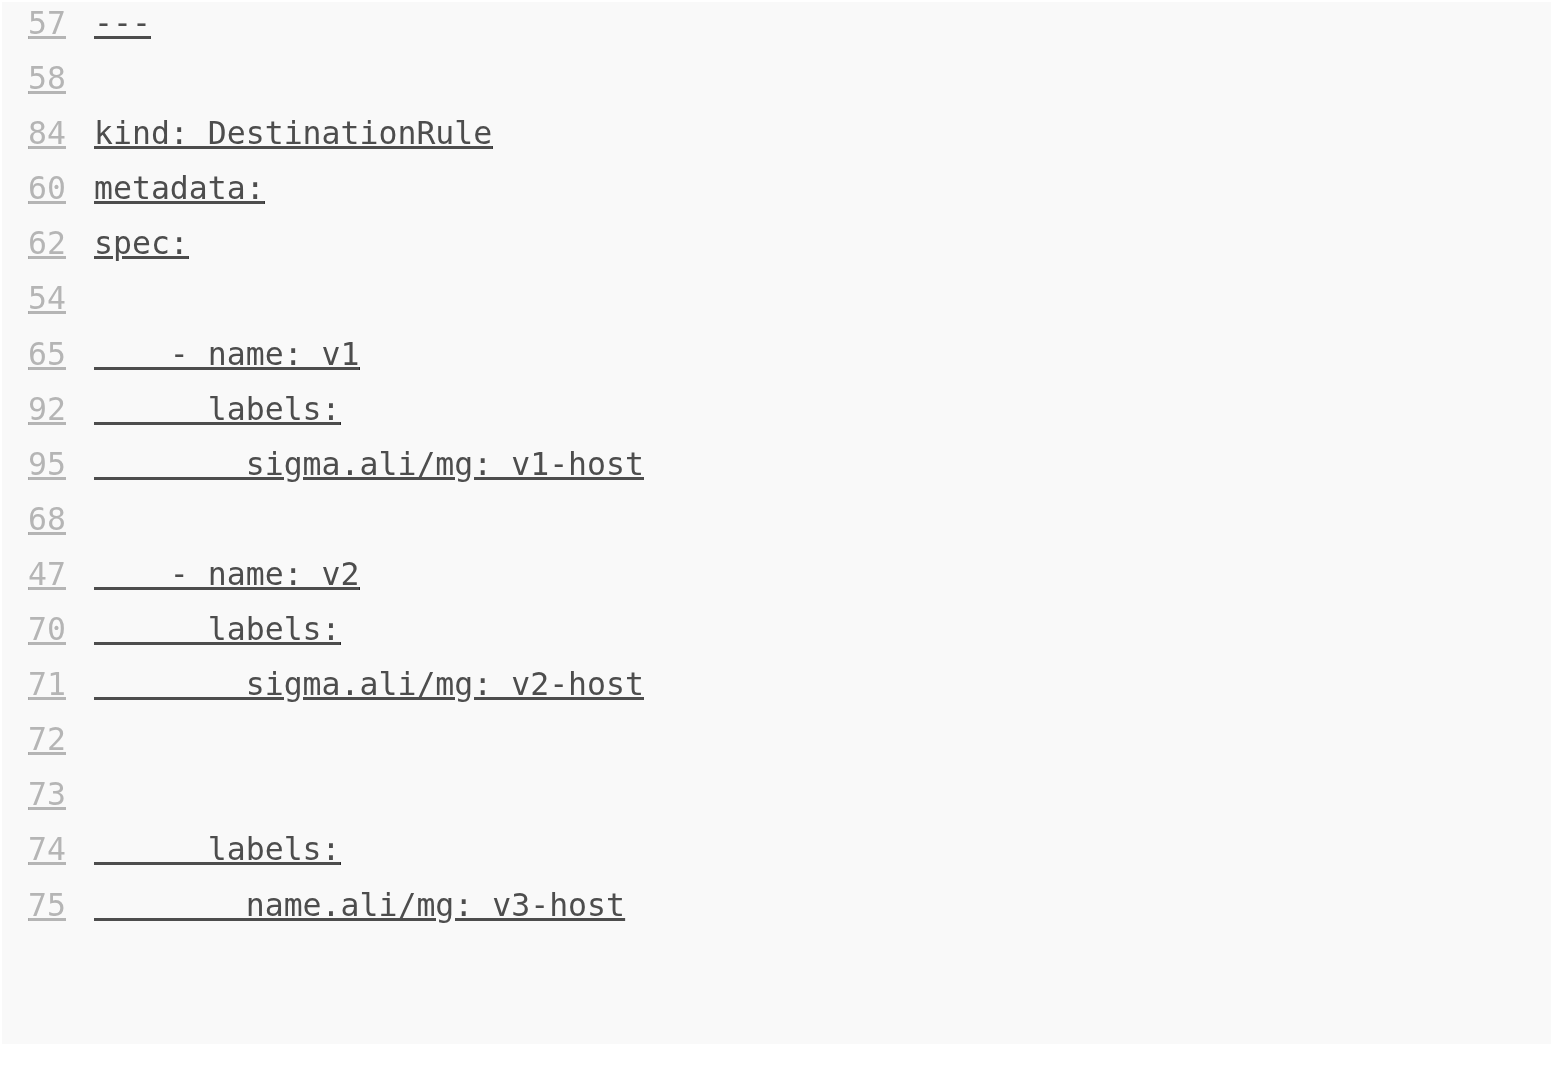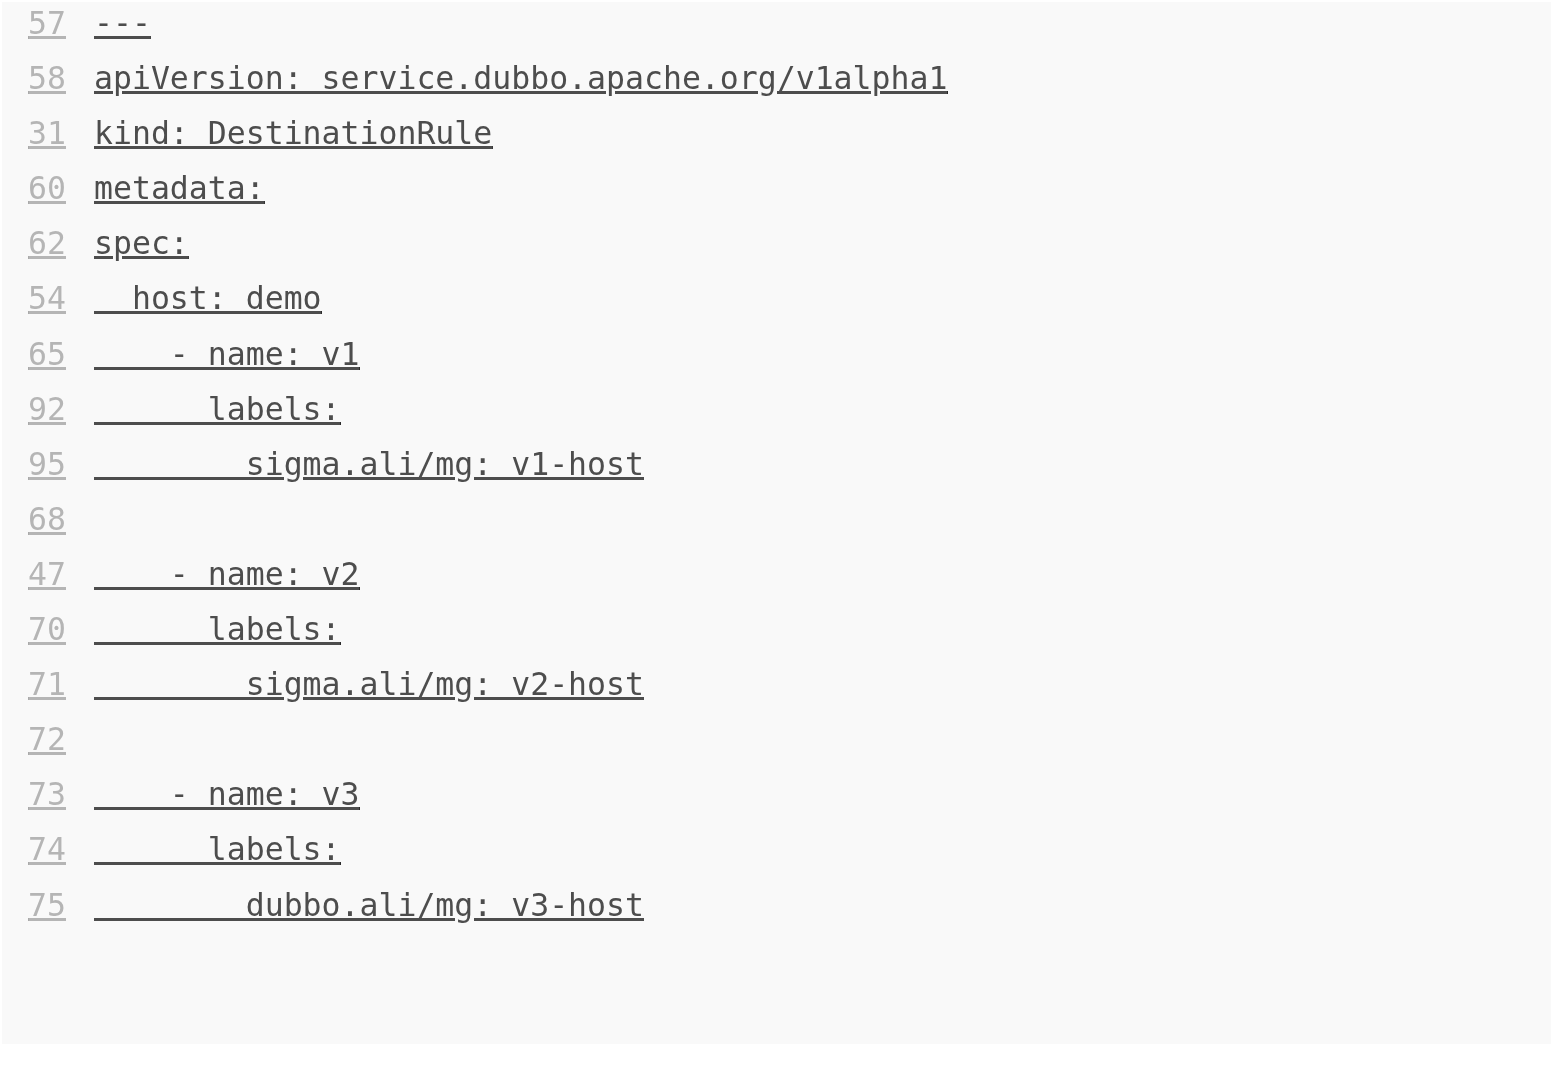--- a/index.html
+++ b/index.html
@@ -47,31 +47,31 @@
     color: #4d4d4d;
     white-space: pre;
   }
 </style>
 </head>
 <body>
 
 <div class="code-viewer">
   <div class="code-lines" id="code-lines">
       <div class="code-line"><span class="line-number">57</span><span class="line-code">---</span></div>
-      <div class="code-line"><span class="line-number">58</span><span class="line-code">apiVersion: service.dubbo.apache.org/v1alpha1</span></div>
-      <div class="code-line"><span class="line-number">31</span><span class="line-code">kind: DestinationRule</span></div>
+      <div class="code-line"><span class="line-number">58</span></div>
+      <div class="code-line"><span class="line-number">84</span><span class="line-code">kind: DestinationRule</span></div>
       <div class="code-line"><span class="line-number">60</span><span class="line-code">metadata:</span></div>
       <div class="code-line"><span class="line-number">62</span><span class="line-code">spec:</span></div>
-      <div class="code-line"><span class="line-number">54</span><span class="line-code">  host: demo</span></div>
+      <div class="code-line"><span class="line-number">54</span></div>
       <div class="code-line"><span class="line-number">65</span><span class="line-code">    - name: v1</span></div>
       <div class="code-line"><span class="line-number">92</span><span class="line-code">      labels:</span></div>
       <div class="code-line"><span class="line-number">95</span><span class="line-code">        sigma.ali/mg: v1-host</span></div>
       <div class="code-line"><span class="line-number">68</span><span class="line-code"></span></div>
       <div class="code-line"><span class="line-number">47</span><span class="line-code">    - name: v2</span></div>
       <div class="code-line"><span class="line-number">70</span><span class="line-code">      labels:</span></div>
       <div class="code-line"><span class="line-number">71</span><span class="line-code">        sigma.ali/mg: v2-host</span></div>
       <div class="code-line"><span class="line-number">72</span><span class="line-code"></span></div>
-      <div class="code-line"><span class="line-number">73</span><span class="line-code">    - name: v3</span></div>
+      <div class="code-line"><span class="line-number">73</span></div>
       <div class="code-line"><span class="line-number">74</span><span class="line-code">      labels:</span></div>
-      <div class="code-line"><span class="line-number">75</span><span class="line-code">        dubbo.ali/mg: v3-host</span></div>
+      <div class="code-line"><span class="line-number">75</span><span class="line-code">        name.ali/mg: v3-host</span></div>
     </div>
 
 </div>
 
 </body></html>

